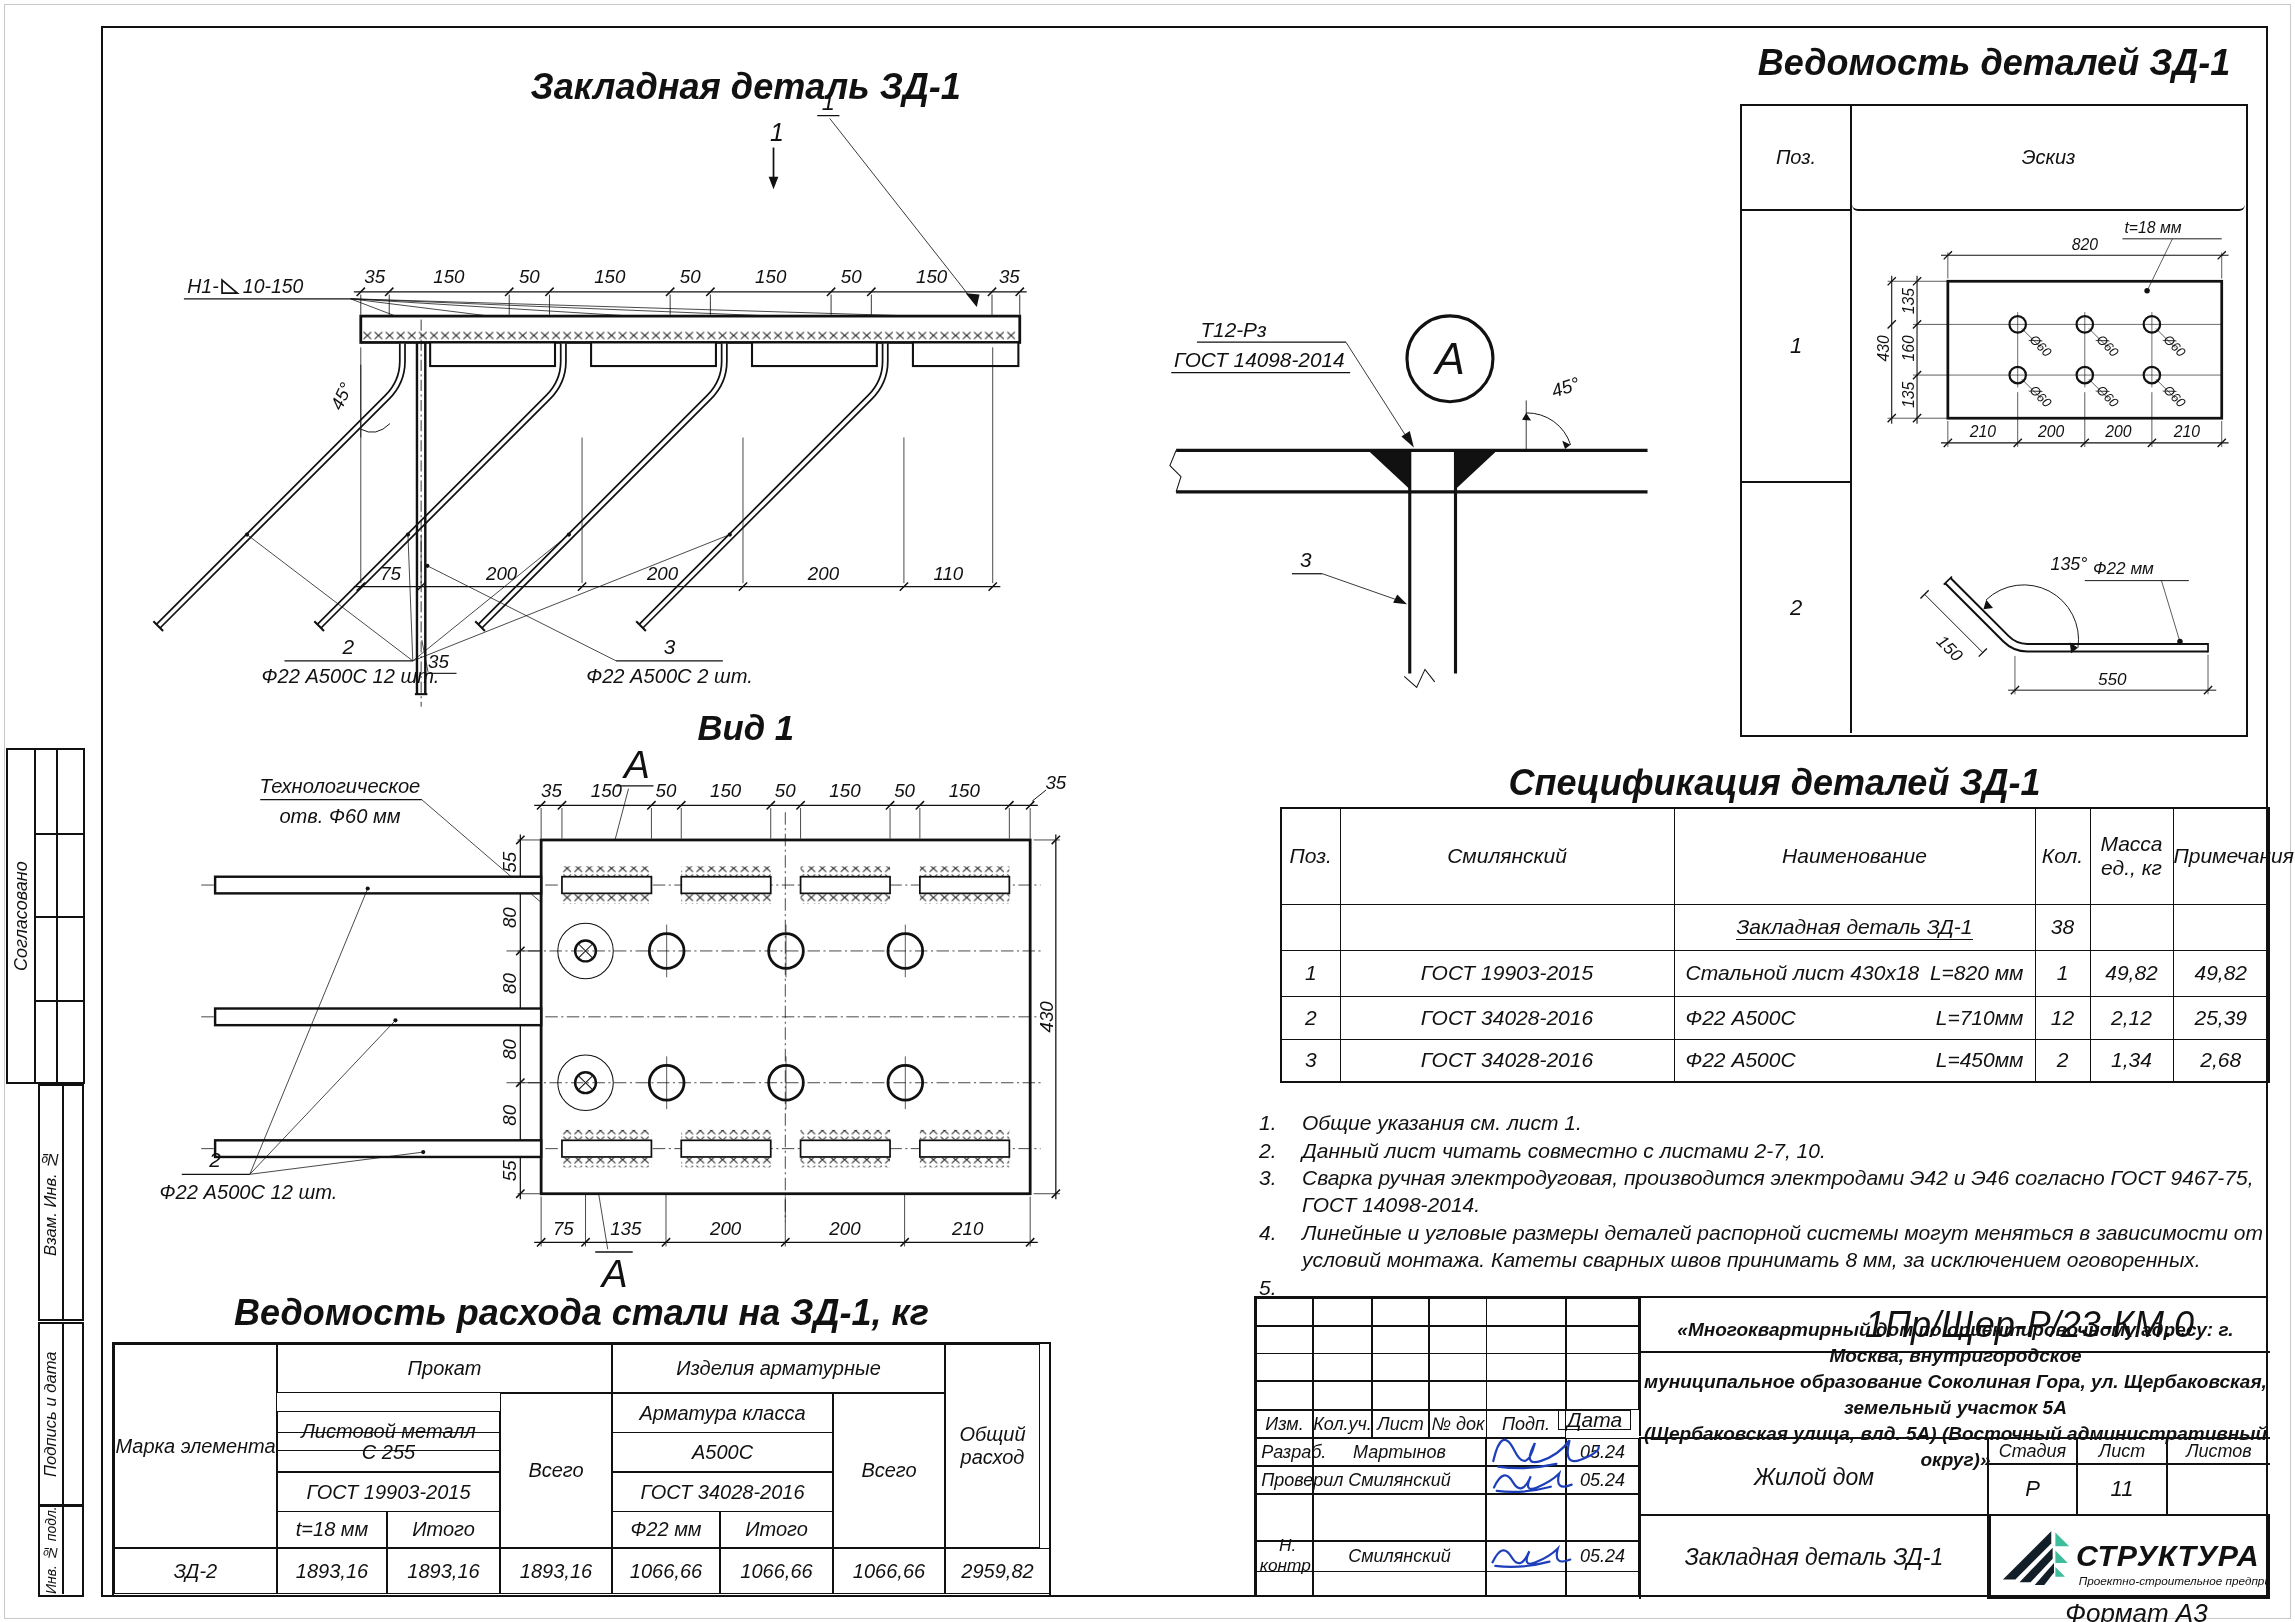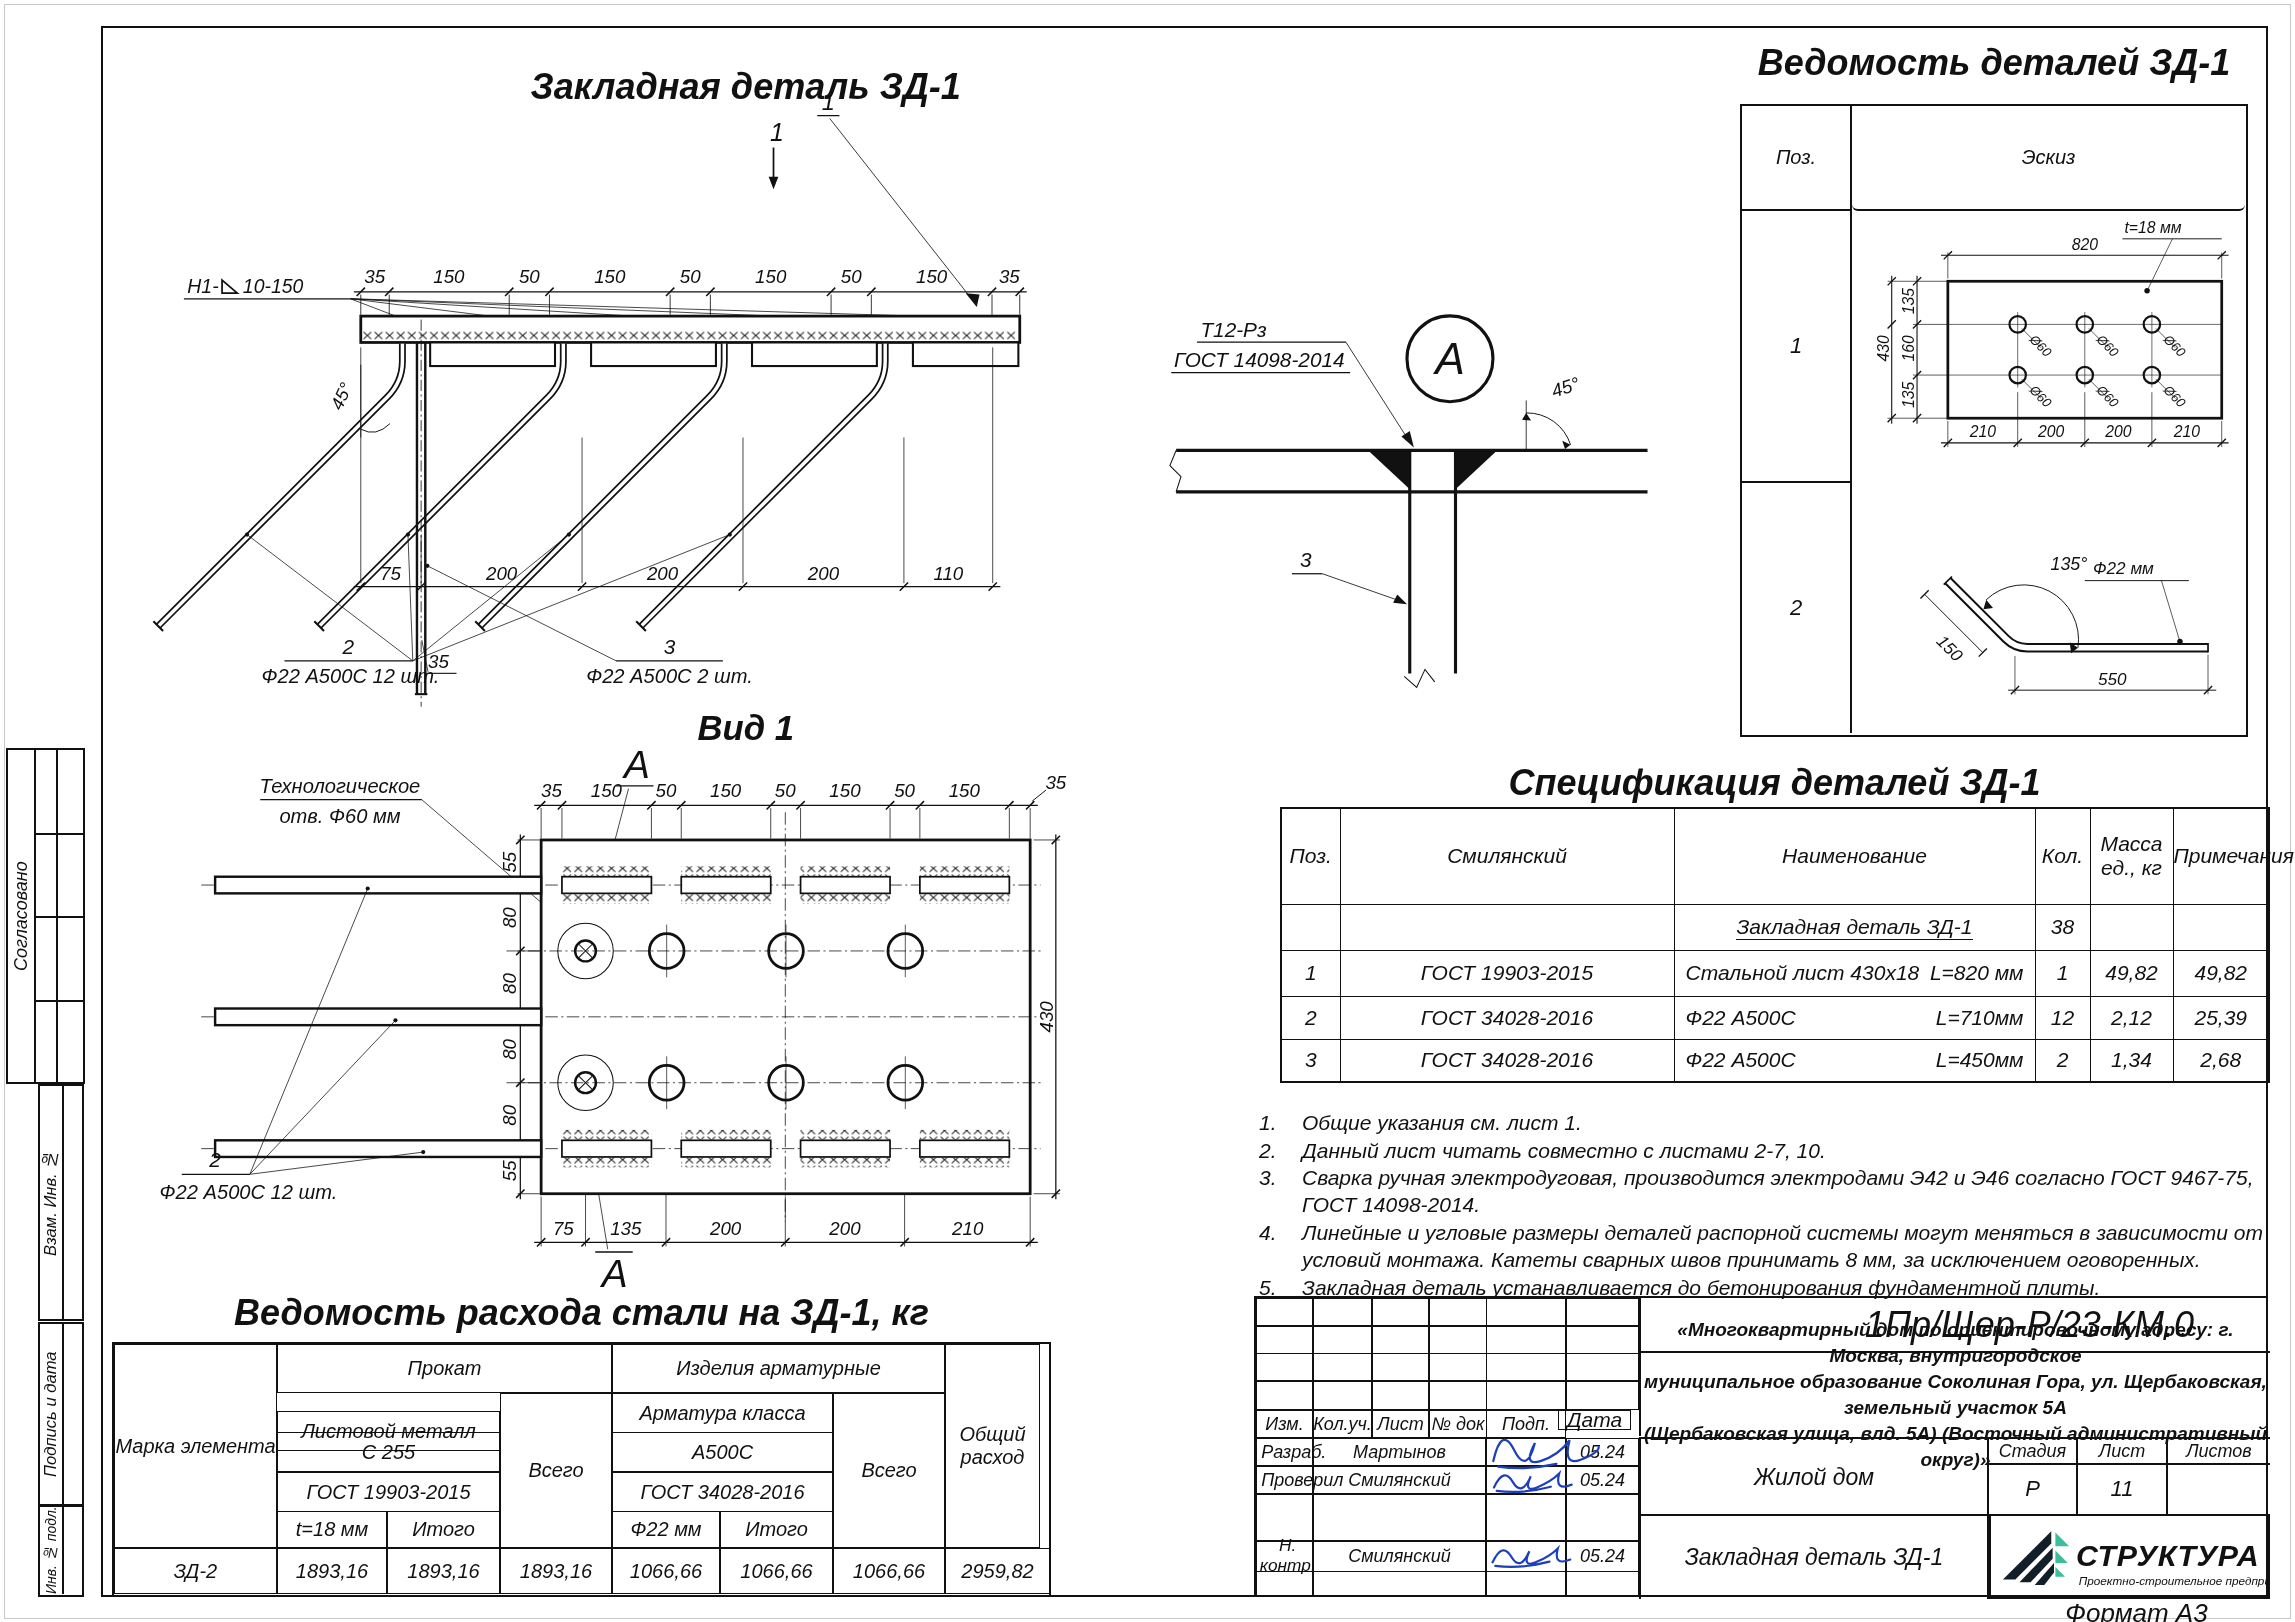--- a/index.html
+++ b/index.html
@@ -500,21 +500,20 @@
   <div class="note-row">
     <span class="note-num">3.</span>
     <span>Сварка ручная электродуговая, производится электродами Э42 и Э46 согласно ГОСТ 9467-75, ГОСТ 14098-2014.</span>
     </div>
   <div class="note-row">
     <span class="note-num">4.</span>
     <span>Линейные и угловые размеры деталей распорной системы могут меняться в зависимости от условий монтажа. Катеты сварных швов принимать 8 мм, за исключением оговоренных.</span>
     </div>
   <div class="note-row">
     <span class="note-num">5.</span>
-    <span>Закладная деталь устанавливается до бетонирования фундаментной плиты.</span>
     </div>
 </div>
 
 <div class="abs big-title" style="left:112px;top:1292px;width:939px;text-align:center;">Ведомость расхода стали на ЗД-1, кг</div>
 
 <div class="abs" style="left:112px;top:1342px;width:939px;height:255px;border:2.8px solid #111;box-sizing:border-box;">
   <div class="cell" style="left:0;top:0;width:163px;height:204px;">Марка элемента</div>
   <div class="cell" style="left:163px;top:0;width:335px;height:49px;">Прокат</div>
   <div class="cell" style="left:498px;top:0;width:333px;height:49px;">Изделия арматурные</div>
   <div class="cell" style="left:831px;top:0;width:95px;height:204px;">Общий расход</div>

